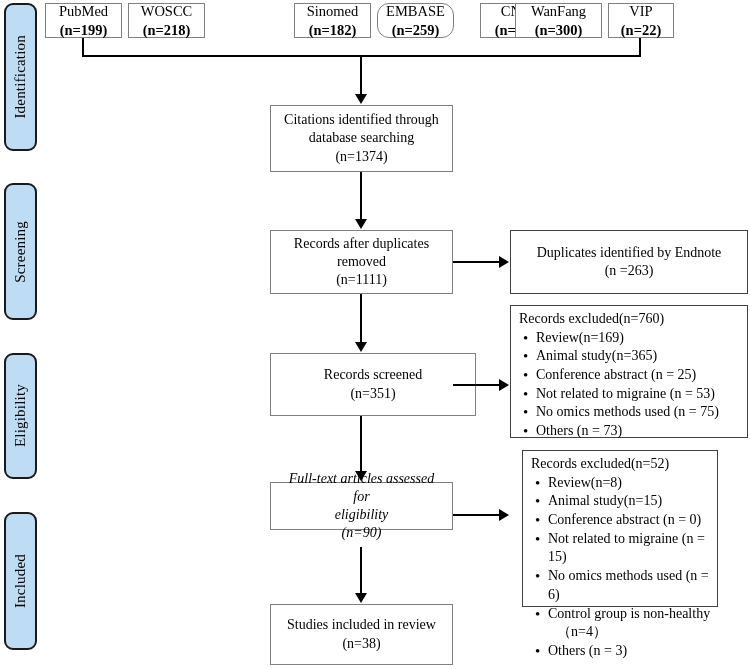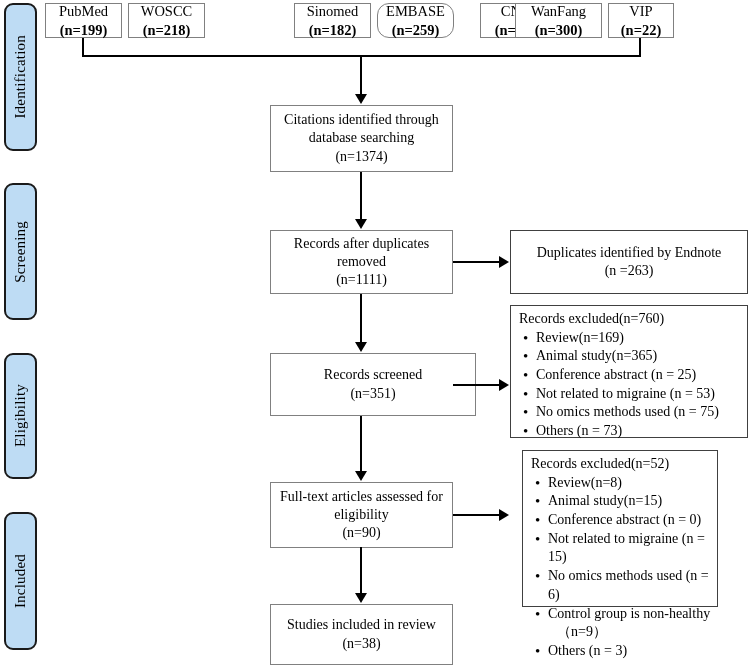--- a/index.html
+++ b/index.html
@@ -241,42 +241,42 @@
       <li><span>Conference abstract (n = 25)</span></li>
       <li><span>Not related to migraine (n = 53)</span></li>
       <li><span>No omics methods used (n = 75)</span></li>
       <li><span>Others (n = 73)</span></li>
     </ul>
   </div>
 
   <div class="vline" style="left:360px; top:416px; height:56px;"></div>
   <div class="arrow-down" style="left:355px; top:471px;"></div>
 
-  <div class="box flowbox" style="left:270px; top:482px; width:183px; height:66px;">
+  <div class="box flowbox" style="left:270px; top:482px; width:183px; height:48px;font-style:italic;">
     <span>
       <span class="inner">Full-text articles assessed for</span>
       <span class="inner">eligibility</span>
       <span class="inner">(n=90)</span>
     </span>
   </div>
 
   <div class="hline" style="left:453px; top:514px; width:47px;"></div>
   <div class="arrow-right" style="left:499px; top:509px;"></div>
 
   <div class="listbox" style="left:510px; top:450px; width:196px; height:157px;margin-left:12px;">
     <span class="head">Records excluded(n=52)</span>
     <ul>
       <li><span>Review(n=8)</span></li>
       <li><span>Animal study(n=15)</span></li>
       <li><span>Conference abstract (n = 0)</span></li>
       <li><span>Not related to migraine (n = 15)</span></li>
       <li><span>No omics methods used (n = 6)</span></li>
       <li>
         <span>Control group is non-healthy</span>
-        <span class="cont">（n=9）</span>
+        <span class="cont">（n=4）</span>
       </li>
       <li><span>Others (n = 3)</span></li>
     </ul>
   </div>
 
   <div class="vline" style="left:360px; top:547px; height:47px;"></div>
   <div class="arrow-down" style="left:355px; top:593px;"></div>
 
   <div class="box flowbox" style="left:270px; top:604px; width:183px; height:61px;">
     <span>

